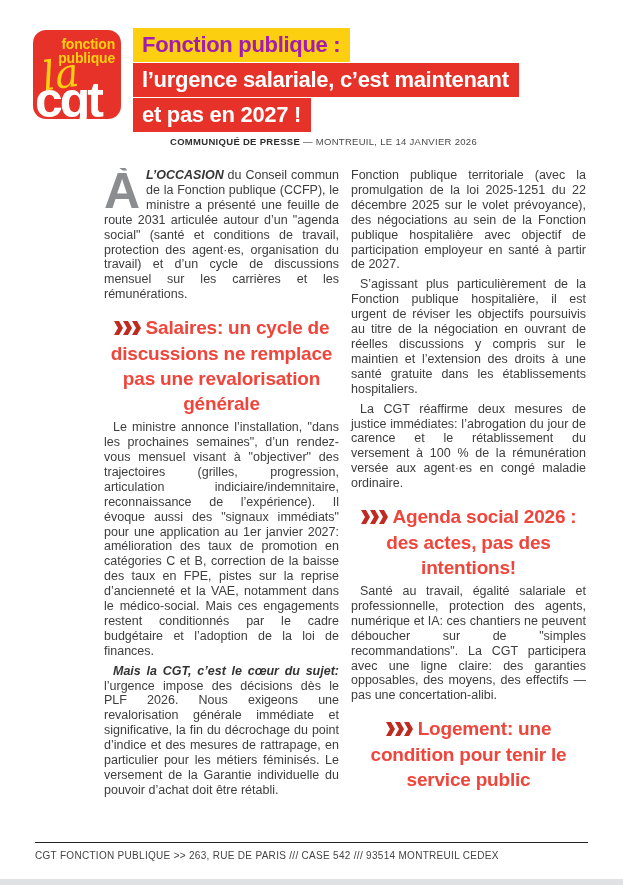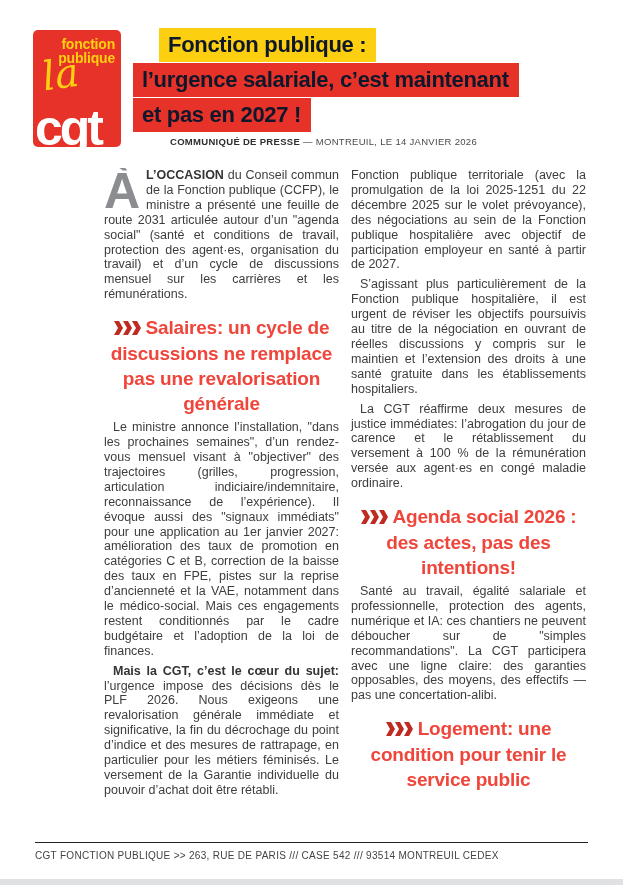--- a/index.html
+++ b/index.html
@@ -1,38 +1,38 @@
 <!DOCTYPE html>
 <html lang="fr"><head>
 <meta charset="utf-8">
 <style>
   html,body{margin:0;padding:0;background:#fff;}
   .page{
     position:relative;width:623px;height:885px;background:#ffffff;overflow:hidden;
     font-family:"Liberation Sans",sans-serif;color:#3d3d3f;
   }
   
-  .logo{position:absolute;left:33px;top:30px;width:88px;height:117px;background:#e73229;border-radius:5px;overflow:hidden;}
+  .logo{position:absolute;left:33px;top:30px;width:88px;height:89px;background:#e73229;border-radius:13px;overflow:hidden;}
   .logo-fp{position:absolute;top:7px;left:0;right:6px;text-align:right;color:#fccf10;font-weight:bold;font-size:14px;line-height:14px;letter-spacing:-0.2px;}
   .logo-la{position:absolute;top:24px;left:9px;color:#fccf10;font-family:"DejaVu Serif",serif;font-style:italic;font-size:40px;line-height:40px;transform:rotate(-8deg);}
   .logo-cgt{position:absolute;bottom:-6px;left:2px;color:#ffffff;font-weight:bold;font-size:50px;line-height:50px;letter-spacing:-3px;}
   
   .title{position:absolute;left:133px;top:28px;}
   .ttl-row{height:35px;}
   .chip{display:inline-block;font-weight:bold;font-size:22px;line-height:22px;letter-spacing:-0.3px;padding:6px 10px 6px 9px;white-space:nowrap;}
-  .chip-yellow{background:#fccf10;color:#0f172a;margin-left:26px;}
-  .chip-red{background:#e73229;color:#0f172a;}
+  .chip-yellow{background:#fccf10;color:#a21caf;}
+  .chip-red{background:#e73229;color:#ffffff;}
   .byline{position:absolute;left:134px;top:136px;font-size:9.5px;letter-spacing:0.3px;color:#4a4a4c;white-space:nowrap;}
   .byline b{color:#2e2e30;margin-left:36px;}
   
   .body{position:absolute;left:104px;top:168px;width:482px;height:672px;display:flex;gap:12px;overflow:hidden;}
   .col{width:235px;font-size:12.5px;line-height:14.9px;text-align:justify;}
   .para{margin:0 0 5px 0;}
   .para.indent{text-indent:9px;}
-  .para b{color:#343436;}
+  .para b{color:#343436;font-style:italic;}
   .dropcap{float:left;font-size:50px;line-height:41px;font-weight:bold;color:#8b8d90;margin:3px 6px 0 0;}
   .sec{margin:13px 0 4px 0;font-size:19px;line-height:25px;font-weight:bold;color:#ef453b;text-align:center;letter-spacing:-0.2px;}
   .chev{display:inline-block;vertical-align:-1px;margin-right:5px;}
   
   .footer{position:absolute;left:35px;right:35px;top:842px;border-top:1.5px solid #232323;text-align:left;}
   .footer-text{padding-top:7px;font-size:10px;letter-spacing:0.3px;color:#434346;white-space:nowrap;}
   .bottom-strip{position:absolute;left:0;right:0;bottom:0;height:6px;background:#e0e1e3;}
 </style>
 </head>
 <body>

